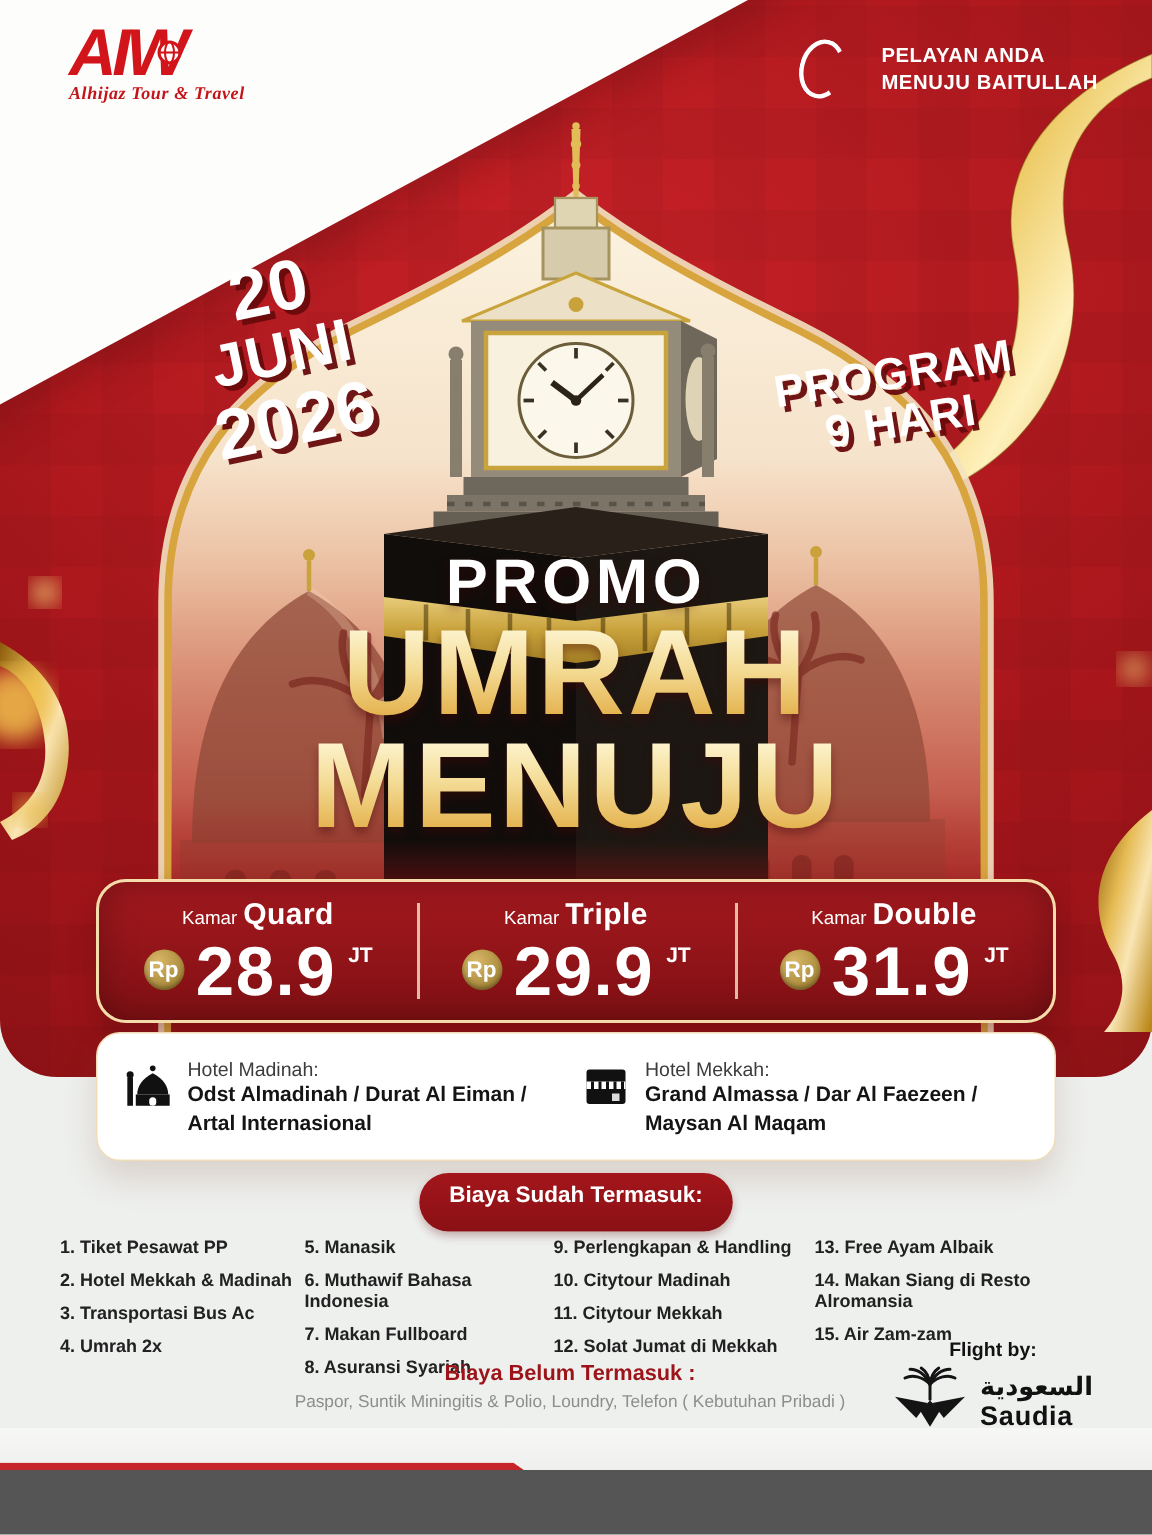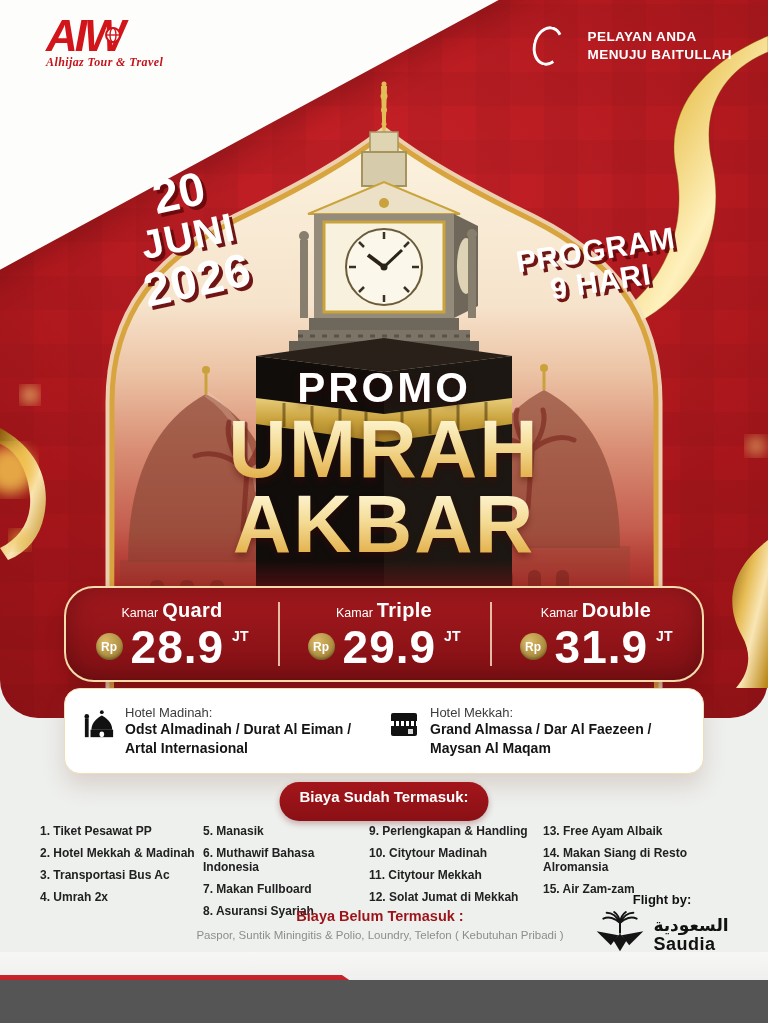--- a/index.html
+++ b/index.html
@@ -45,33 +45,33 @@
   .title{position:absolute;left:0;right:0;top:364px;text-align:center;}
   .kicker{color:#fff;font-size:42px;font-weight:800;letter-spacing:3px;
     text-shadow:0 3px 8px rgba(60,0,0,.45);}
   .big{font-size:81px;font-weight:800;letter-spacing:2px;line-height:.93;
     background:linear-gradient(180deg,#fdf4d0 8%,#f4dc96 45%,#e3af49 90%);
     -webkit-background-clip:text;background-clip:text;color:transparent;
     filter:drop-shadow(0 4px 3px rgba(70,5,5,.4));}
 
   
   .price-bar{position:absolute;left:64px;top:586px;width:640px;height:96px;display:flex;
-    border-radius:30px;background:linear-gradient(180deg,#a4191e 0%,#811014 100%);
+    border-radius:20px;background:linear-gradient(180deg,#a4191e 0%,#811014 100%);
     border:2px solid #f4dcab;box-sizing:border-box;
     box-shadow:0 8px 16px rgba(90,15,15,.35), inset 0 0 26px rgba(0,0,0,.28);}
   .price-cell{flex:1;display:flex;flex-direction:column;align-items:center;justify-content:center;
     gap:2px;position:relative;color:#fff;}
   .price-cell + .price-cell::before{content:"";position:absolute;left:0;top:14px;bottom:14px;
     width:1.5px;background:rgba(250,230,200,.8);}
   .room-line{font-size:12.5px;font-weight:400;}
   .room-line b{font-size:20px;font-weight:800;margin-left:4px;letter-spacing:.3px;}
   .amount-line{display:flex;align-items:center;gap:8px;}
   .rp{width:27px;height:27px;border-radius:50%;display:flex;align-items:center;justify-content:center;
     background:radial-gradient(circle at 35% 30%, #d9b968, #a8883a 70%, #8a6c26);
-    font-size:12px;font-weight:800;color:#fff;box-shadow:inset 0 -2px 3px rgba(0,0,0,.3);}
+    font-size:15px;font-weight:800;color:#fff;box-shadow:inset 0 -2px 3px rgba(0,0,0,.3);}
   .amount{font-size:46px;font-weight:800;letter-spacing:1px;line-height:1;}
   .unit{font-size:14px;font-weight:800;align-self:flex-start;margin-top:4px;}
 
   
   .hotel-card{position:absolute;left:64px;top:688px;width:640px;height:86px;background:#fff;
     border-radius:16px;border:1.5px solid #f0ddb8;box-sizing:border-box;
     box-shadow:0 12px 22px rgba(130,70,50,.18);display:flex;align-items:center;padding:0 18px;gap:8px;}
   .hotel{flex:1;display:flex;gap:10px;align-items:flex-start;}
   .hotel-icon{flex:0 0 32px;margin-top:3px;}
   .hotel-label{font-size:13px;color:#3c3c3c;font-weight:400;}
@@ -285,21 +285,21 @@
     <div class="d-year">2026</div>
   </div>
   <div class="program-badge">
     <div>PROGRAM</div>
     <div>9 HARI</div>
   </div>
 
   <div class="title">
     <div class="kicker">PROMO</div>
     <div class="big">UMRAH</div>
-    <div class="big">AKBAR</div>
+    <div class="big">MENUJU</div>
   </div>
 
   <div class="price-bar">
     <div class="price-cell">
       <div class="room-line"><span>Kamar</span><b>Quard</b></div>
       <div class="amount-line">
         <span class="rp">Rp</span>
         <span class="amount">28.9</span>
         <span class="unit">JT</span>
       </div>

